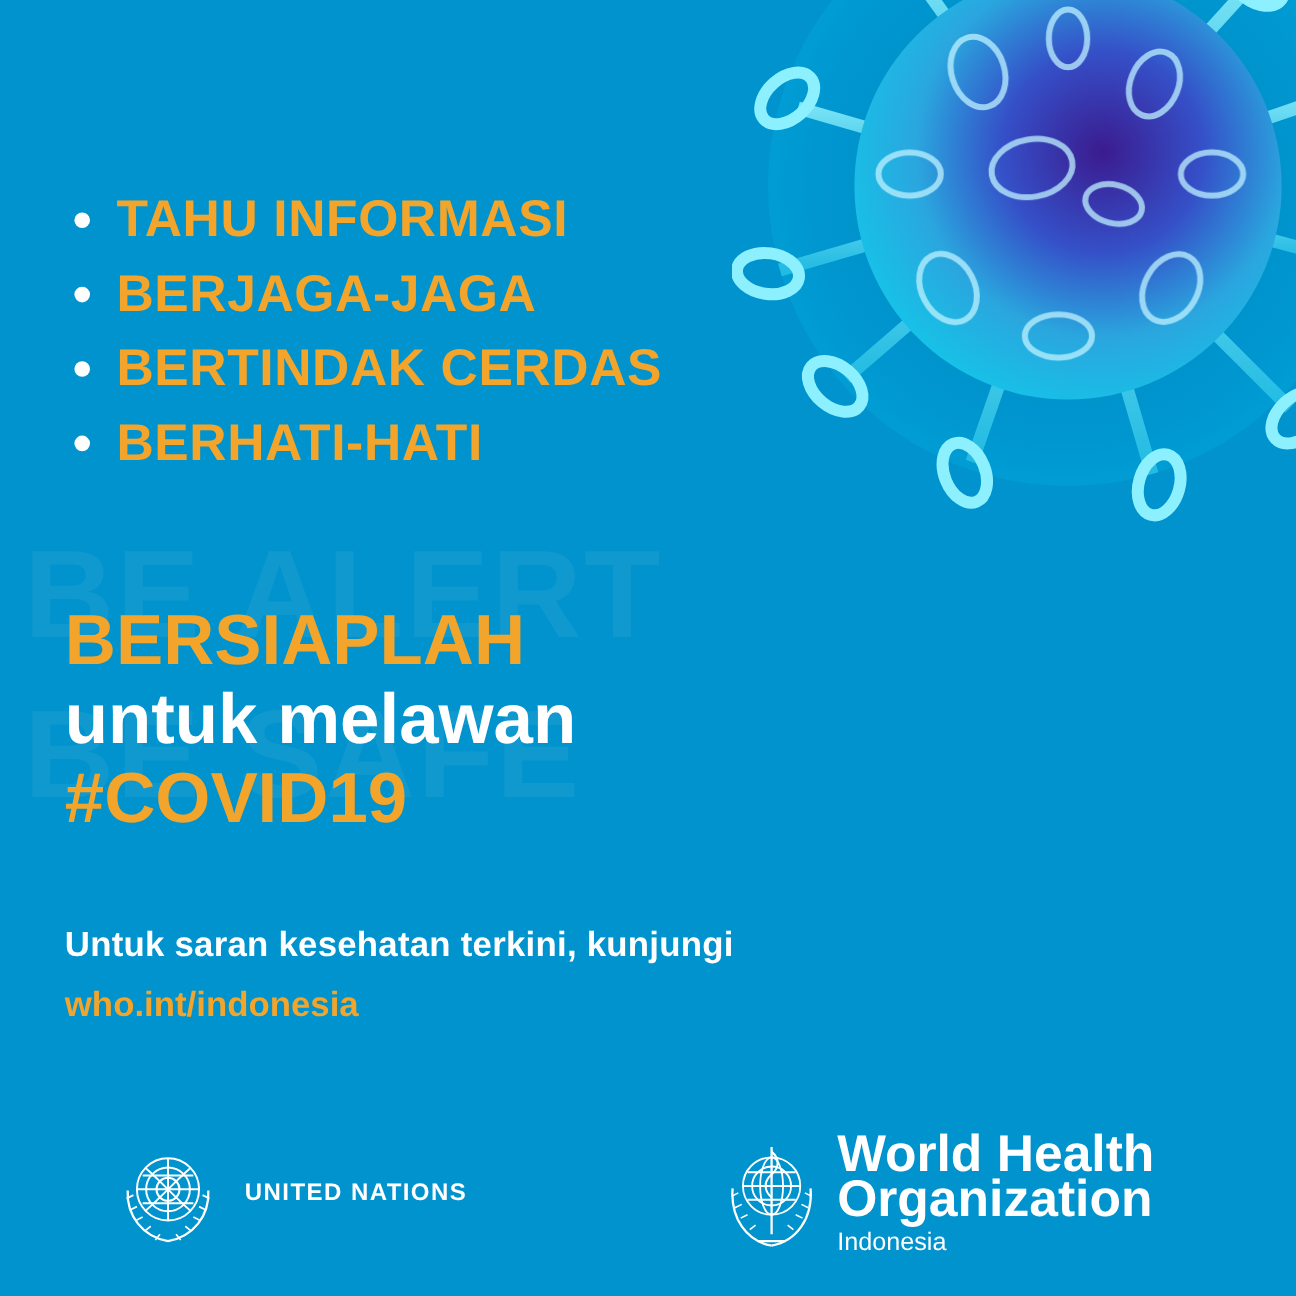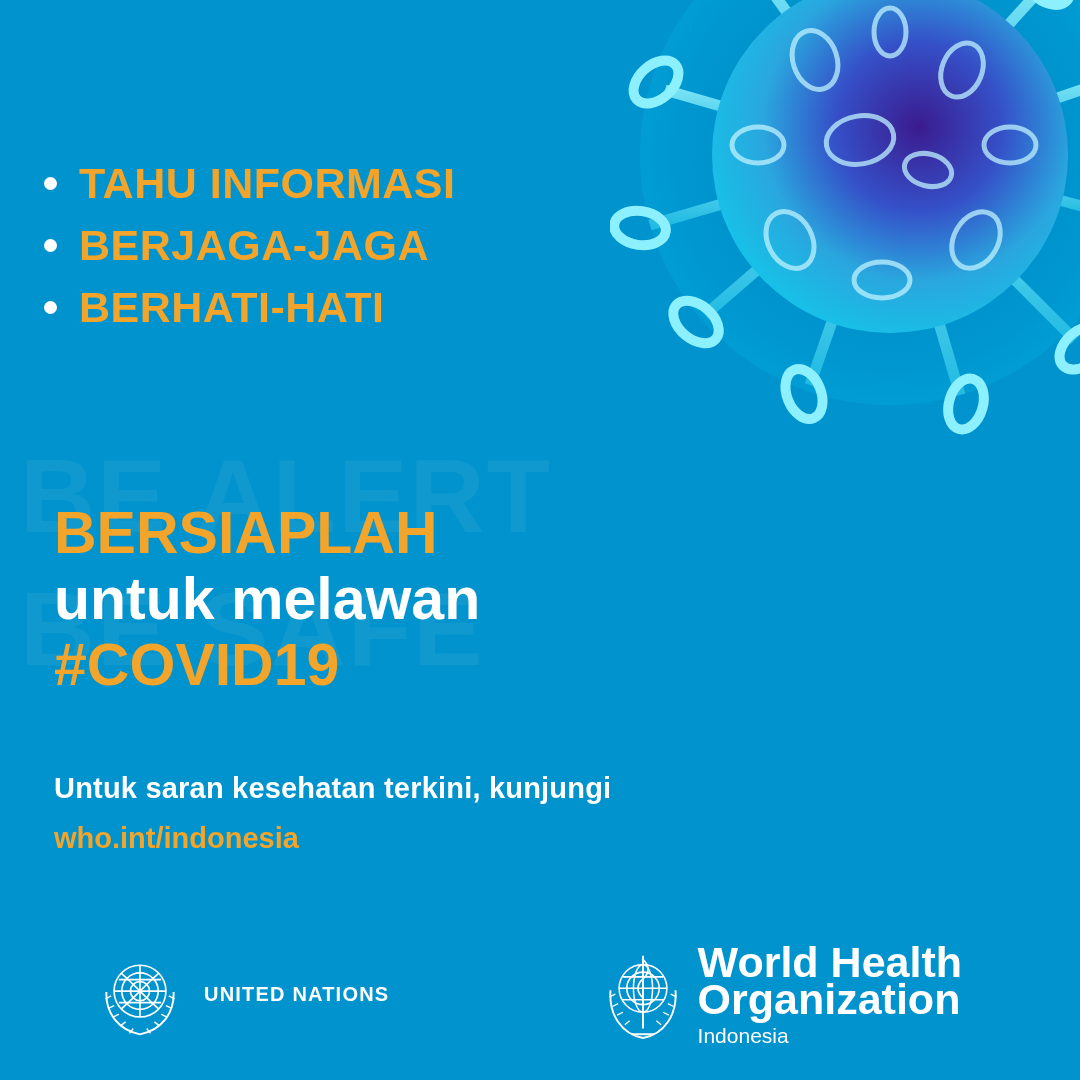--- a/index.html
+++ b/index.html
@@ -41,21 +41,21 @@
     font-size: 104px;
     font-weight: bold;
     line-height: 1.28;
     letter-spacing: 2px;
     pointer-events: none;
   }
 
   
   .bullets {
     position: absolute;
-    left: 44px;
+    left: 62px;
     top: 152px;
     margin: 0;
     padding: 0;
     list-style: none;
   }
   .bullets li {
     display: flex;
     align-items: center;
     height: 62px;
     margin-bottom: 0;
@@ -235,20 +235,24 @@
     <li>
       <span class="dot"></span>
       <span class="bullet-text">TAHU INFORMASI</span>
     </li>
     <li>
       <span class="dot"></span>
       <span class="bullet-text">BERJAGA-JAGA</span>
     </li>
     <li>
       <span class="dot"></span>
+      <span class="bullet-text">BERTINDAK CERDAS</span>
+    </li>
+    <li>
+      <span class="dot"></span>
       <span class="bullet-text">BERHATI-HATI</span>
     </li>
   </ul>
 
   <div class="headline">
     <div class="line orange">BERSIAPLAH</div>
     <div class="line white">untuk melawan</div>
     <div class="line orange">#COVID19</div>
   </div>
 

